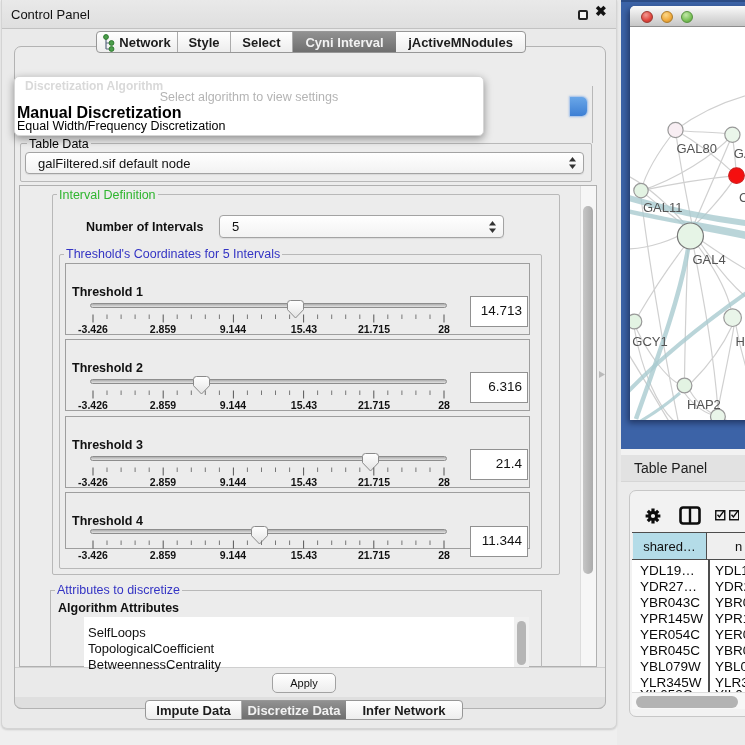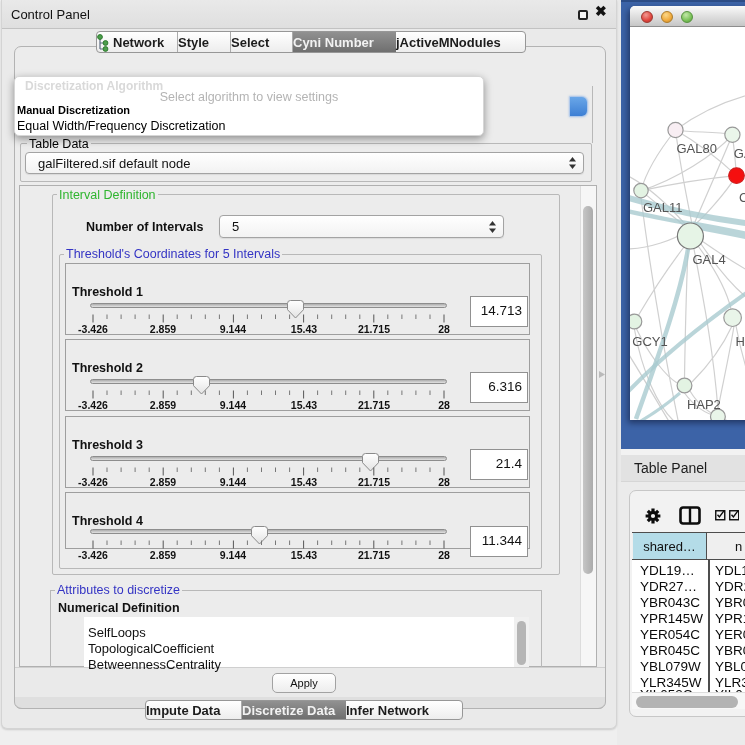--- a/index.html
+++ b/index.html
@@ -21,21 +21,21 @@
 #icon-close { position:absolute; left:593px; top:3px; font-size:14px; font-weight:bold; color:#111; }
 
 
 #content { left:12px; top:46px; width:592px; height:663px; background:#ececec;
   border:1px solid #b3b3b3; border-radius:7px; }
 
 
 .seg { position:absolute; display:flex; height:20px; border:1px solid #979797;
   border-radius:4px; background:linear-gradient(#ffffff,#ededed); overflow:hidden;
   font-size:13px; }
-.seg > div { display:flex; align-items:center; 
+.seg > div { display:flex; align-items:center; justify-content:center;
   color:#1c1c1c; font-weight:600; border-right:1px solid #ababab; }
 .seg > div:last-child { border-right:none; }
 .seg > div.sel { background:linear-gradient(#919191,#6f6f6f); color:#f2f2f2;
   border-right:none; }
 
 
 .grp { position:absolute; border:1px solid #b8b8b8; border-radius:2px; }
 .grptitle { position:absolute; font-size:12.5px; padding:0 2px; background:#ececec; }
 
 
@@ -65,21 +65,21 @@
   border-radius:5px; font-size:11px; color:#111; text-align:center; line-height:18px; }
 #btmstrip { left:13px; top:697px; width:590px; height:12px; background:#dfdfdf;
   border-bottom:1px solid #b3b3b3; border-radius:0 0 7px 7px; }
 
 
 #popup { left:14px; top:76px; width:470px; height:60px; background:#ffffff;
   border:1px solid #d6d6d6; border-radius:5px; box-shadow:0 3px 9px rgba(0,0,0,0.4); }
 #popup .ghost { position:absolute; left:10px; top:2px; font-size:12px; font-weight:bold; color:#d9d9d9; }
 #popup .ph { position:absolute; left:0; right:0; top:13px; text-align:center;
   font-size:12.5px; color:#b4b4b4; }
-#popup .r1 { position:absolute; left:2px; top:27px; font-size:11px; font-weight:bold; color:#000; }
+#popup .r1 { position:absolute; left:2px; top:27px; font-size:16px; font-weight:bold; color:#000; }
 #popup .r2 { position:absolute; left:2px; top:42px; font-size:12.5px; color:#000; }
 
 
 #rightbg { left:617px; top:0; width:128px; height:745px; background:#e9e9e9; }
 #bluezone { left:621px; top:0; width:124px; height:449px; background:#3c63a7;
   border-top:2px solid #2c4c85; }
 #netwin { left:630px; top:6px; width:130px; height:414px; background:#fff;
   border-radius:5px 5px 0 0; box-shadow:-2px 3px 6px rgba(0,0,20,0.45); }
 #nettitle { position:absolute; left:0; top:0; width:100%; height:21px;
   background:linear-gradient(#fafafa,#c6c6c6); border-bottom:1px solid #8e8e8e;
@@ -260,21 +260,21 @@
               <path d="M3,5 V16 M3,10 H8 M3,16 H8"></path>
             </g>
             <g fill="#4c9e4c" stroke="#2e7a2e" stroke-width="1">
               <circle cx="3" cy="4" r="2.4"></circle>
               <circle cx="8.5" cy="10" r="2.4"></circle>
               <circle cx="8.5" cy="16" r="2.4"></circle>
             </g>
           </svg>Network</div>
       <div style="width:53px;">Style</div>
       <div style="width:62px;">Select</div>
-      <div class="sel" style="width:103px;">Cyni Number</div>
+      <div class="sel" style="width:103px;">Cyni Interval</div>
       <div style="width:129px;">jActiveMNodules</div>
     </div>
 
     <div style="position:absolute; left:570px; top:97px; width:17px; height:19px;
       border-radius:0 5px 5px 0; background:linear-gradient(#6aa7e8,#3d7fd4);
       box-shadow:0 0 2px 1px rgba(90,150,230,0.55);"></div>
 
     <div style="position:absolute; left:592px; top:86px; width:1px; height:57px; background:#b8b8b8;"></div>
 
     <div class="grp" style="left:20px; top:143px; width:572px; height:39px;"></div>
@@ -391,21 +391,21 @@
           <span style="left:238px;">15.43</span>
           <span style="left:308px;">21.715</span>
           <span style="left:378px;">28</span>
         </div>
       <div class="vbox" style="top:33px;">11.344</div>
     </div>
 
     <div style="position:absolute; left:50px; top:590px; width:492px; height:77px;
       border:1px solid #b8b8b8; border-bottom:none;"></div>
     <div class="grptitle" style="left:55px; top:583px; color:#3434c4;">Attributes to discretize</div>
-    <div style="position:absolute; left:58px; top:601px; font-size:12.5px; font-weight:bold; color:#111;">Numerical Definition</div>
+    <div style="position:absolute; left:58px; top:601px; font-size:12.5px; font-weight:bold; color:#111;">Algorithm Attributes</div>
     <div style="position:absolute; left:84px; top:617px; width:430px; height:50px; background:#fff;">
       <div class="listitem" style="top:8px;">SelfLoops</div>
       <div class="listitem" style="top:24px;">TopologicalCoefficient</div>
       <div class="listitem" style="top:40px;">BetweennessCentrality</div>
     </div>
     <div style="position:absolute; left:514px; top:617px; width:15px; height:50px; background:#f0f0f0;">
       <div style="position:absolute; left:3px; top:4px; width:9px; height:44px; background:#b5b5b5; border-radius:4.5px;"></div>
     </div>
 
     <div class="vsb-chan" style="left:580px; top:186px; width:16px; height:480px;"></div>

